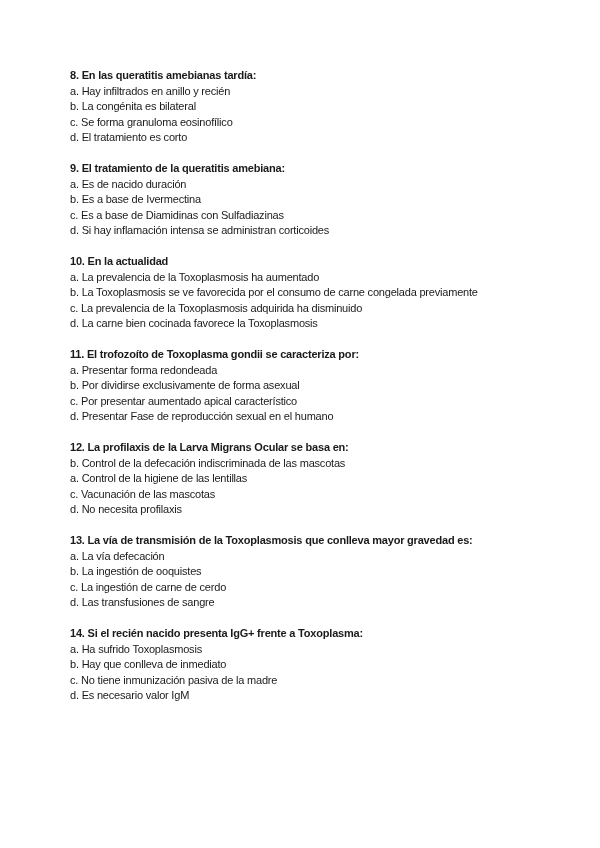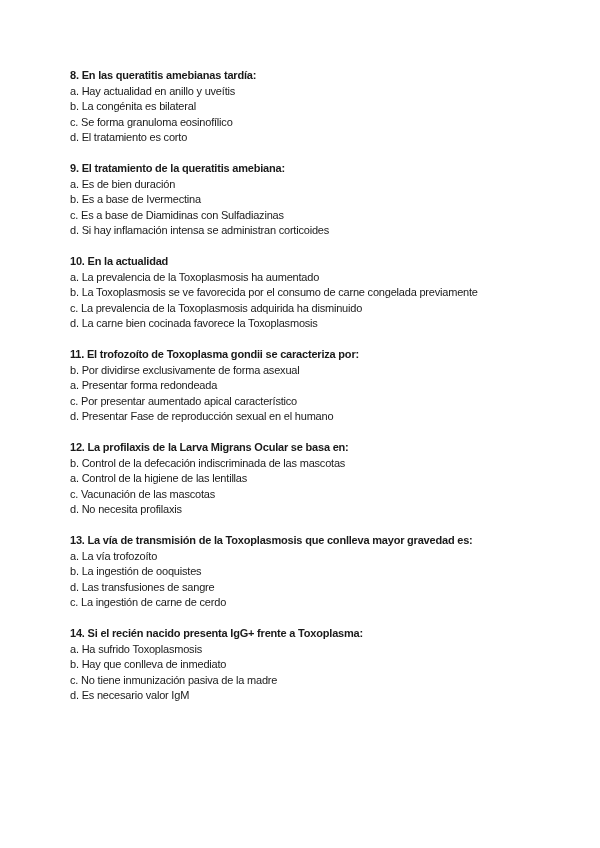--- a/index.html
+++ b/index.html
@@ -35,64 +35,64 @@
     font-weight: bold;
   }
 </style>
 </head>
 <body>
 
 <div class="doc-page">
 
   <section class="question">
     <p class="q-title">8. En las queratitis amebianas tardía:</p>
-    <p class="q-option">a. Hay actualidad en anillo y uveítis</p>
+    <p class="q-option">a. Hay infiltrados en anillo y recién</p>
     <p class="q-option">b. La congénita es bilateral</p>
     <p class="q-option">c. Se forma granuloma eosinofílico</p>
     <p class="q-option">d. El tratamiento es corto</p>
   </section>
 
   <section class="question">
     <p class="q-title">9. El tratamiento de la queratitis amebiana:</p>
-    <p class="q-option">a. Es de bien duración</p>
+    <p class="q-option">a. Es de nacido duración</p>
     <p class="q-option">b. Es a base de Ivermectina</p>
     <p class="q-option">c. Es a base de Diamidinas con Sulfadiazinas</p>
     <p class="q-option">d. Si hay inflamación intensa se administran corticoides</p>
   </section>
 
   <section class="question">
     <p class="q-title">10. En la actualidad</p>
     <p class="q-option">a. La prevalencia de la Toxoplasmosis ha aumentado</p>
     <p class="q-option">b. La Toxoplasmosis se ve favorecida por el consumo de carne congelada previamente</p>
     <p class="q-option">c. La prevalencia de la Toxoplasmosis adquirida ha disminuido</p>
     <p class="q-option">d. La carne bien cocinada favorece la Toxoplasmosis</p>
   </section>
 
   <section class="question">
     <p class="q-title">11. El trofozoíto de Toxoplasma gondii se caracteriza por:</p>
+    <p class="q-option">a. Presentar forma redondeada</p>
     <p class="q-option">b. Por dividirse exclusivamente de forma asexual</p>
-    <p class="q-option">a. Presentar forma redondeada</p>
     <p class="q-option">c. Por presentar aumentado apical característico</p>
     <p class="q-option">d. Presentar Fase de reproducción sexual en el humano</p>
   </section>
 
   <section class="question">
     <p class="q-title">12. La profilaxis de la Larva Migrans Ocular se basa en:</p>
     <p class="q-option">b. Control de la defecación indiscriminada de las mascotas</p>
     <p class="q-option">a. Control de la higiene de las lentillas</p>
     <p class="q-option">c. Vacunación de las mascotas</p>
     <p class="q-option">d. No necesita profilaxis</p>
   </section>
 
   <section class="question">
     <p class="q-title">13. La vía de transmisión de la Toxoplasmosis que conlleva mayor gravedad es:</p>
-    <p class="q-option">a. La vía trofozoíto</p>
+    <p class="q-option">a. La vía defecación</p>
     <p class="q-option">b. La ingestión de ooquistes</p>
+    <p class="q-option">c. La ingestión de carne de cerdo</p>
     <p class="q-option">d. Las transfusiones de sangre</p>
-    <p class="q-option">c. La ingestión de carne de cerdo</p>
   </section>
 
   <section class="question">
     <p class="q-title">14. Si el recién nacido presenta IgG+ frente a Toxoplasma:</p>
     <p class="q-option">a. Ha sufrido Toxoplasmosis</p>
     <p class="q-option">b. Hay que conlleva de inmediato</p>
     <p class="q-option">c. No tiene inmunización pasiva de la madre</p>
     <p class="q-option">d. Es necesario valor IgM</p>
   </section>
 

